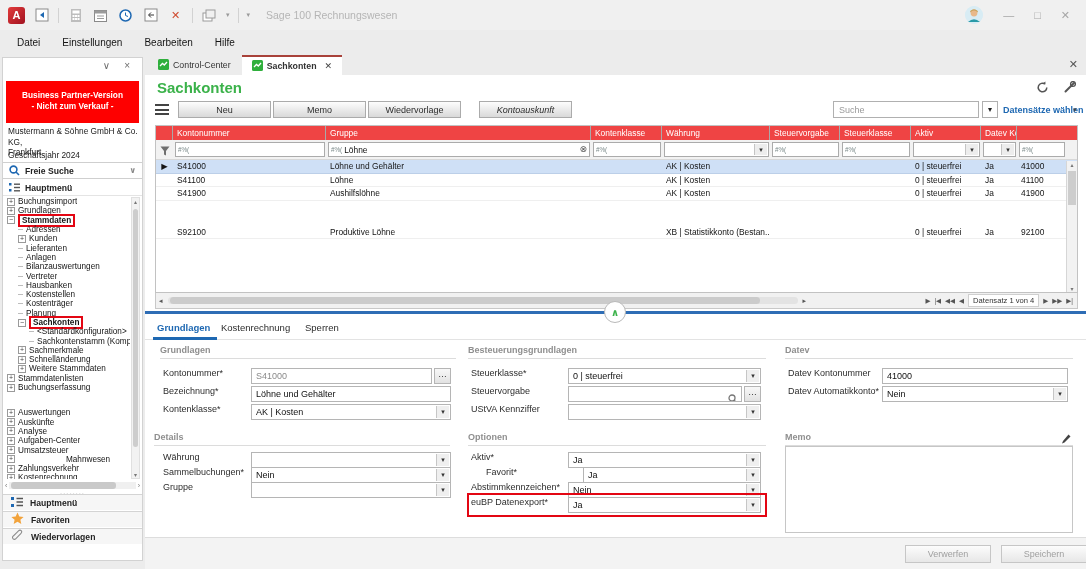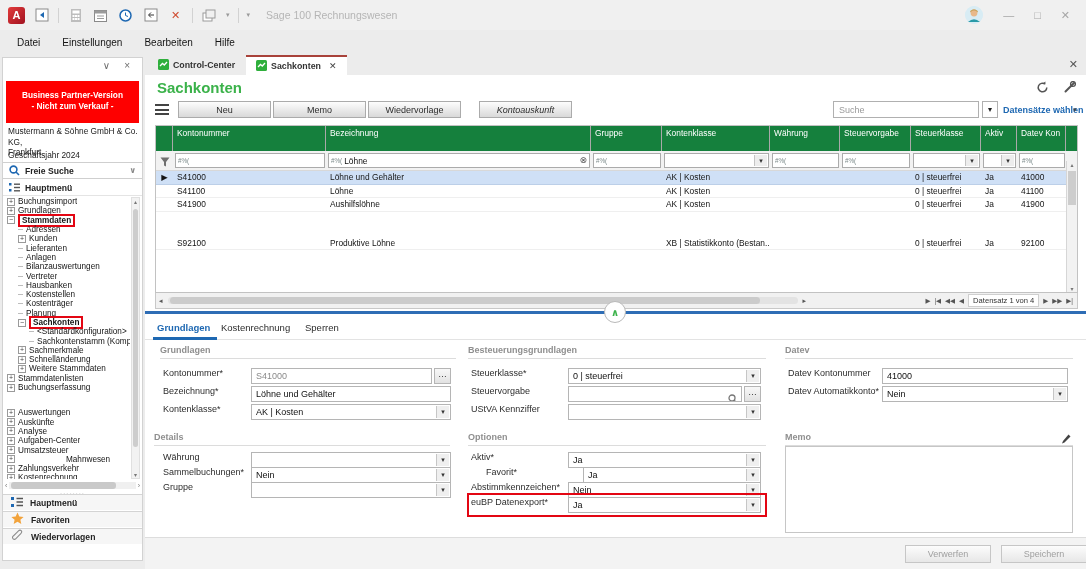--- a/index.html
+++ b/index.html
@@ -41,39 +41,39 @@
   .tree-vthumb{position:absolute;left:1px;right:1px;top:11px;height:238px;background:#cdcdcd;border-radius:3px;}
   .side-hscroll{position:absolute;top:423px;left:2px;right:2px;height:9px;display:flex;align-items:center;font-size:7px;color:#777;}
   .side-htrack{flex:1;height:7px;background:#f0f0f0;margin:0 2px;position:relative;}
   .side-hthumb{position:absolute;left:2px;top:0;height:7px;width:105px;background:#c9c9c9;border-radius:3px;}
   .side-grip{position:absolute;top:433px;left:0;right:0;text-align:center;color:#bbb;font-size:6px;letter-spacing:1px;}
   .side-btn{position:absolute;left:0;right:0;height:16px;border-top:1px solid #d4d4d4;background:#f6f6f6;display:flex;align-items:center;gap:7px;padding-left:8px;font-size:8.6px;font-weight:bold;color:#222;}
 
   
   .main{position:absolute;left:145px;top:55px;width:941px;height:514px;background:#fff;}
   .tabstrip{position:absolute;top:0;left:0;right:0;height:20px;background:#ececec;display:flex;padding-left:3px;gap:1px;}
-  .tab{display:flex;align-items:center;gap:4px;padding:0 10px;font-size:8.8px;color:#333;height:20px;font-weight:bold;}
+  .tab{display:flex;align-items:center;gap:4px;padding:0 10px;font-size:8.8px;color:#333;height:20px;}
   .tab.active{background:#fff;border-top:2px solid #a8423a;font-weight:bold;}
   .tab-close{color:#444;font-size:9px;margin-left:4px;}
   .strip-close{position:absolute;right:8px;top:3px;color:#555;font-size:11px;}
   .page-title{position:absolute;left:12px;top:24px;font-size:15px;font-weight:bold;color:var(--brand-green,#3bb24a);}
   .hdr-icons{position:absolute;right:10px;top:26px;display:flex;gap:14px;color:#555;}
 
   .toolbar-hamburger{position:absolute;left:10px;top:49px;width:14px;}
   .toolbar-hamburger div{height:2px;background:#444;margin-bottom:2.5px;}
   .tb-btn{position:absolute;top:46px;height:17px;width:93px;background:linear-gradient(#fdfdfd,#d9d9d9);border:1px solid #ababab;font-size:9px;color:#2d2d2d;display:flex;align-items:center;justify-content:center;}
   .search-input{position:absolute;left:688px;top:46px;width:146px;height:17px;border:1px solid #b0b0b0;font-size:9px;padding-left:5px;color:#333;font-family:inherit;}
   .search-input::placeholder{color:#9a9a9a;}
   .filter-btn{position:absolute;left:837px;top:46px;width:16px;height:17px;border:1px solid #b0b0b0;background:#fff;font-size:8px;color:#222;display:flex;align-items:center;justify-content:center;}
   .records-label{position:absolute;left:858px;top:50px;font-size:9px;font-weight:bold;color:var(--link-blue,#1e68b2);}
   .records-chev{position:absolute;left:928px;top:51px;font-size:7px;color:#444;}
 
   
   .tbl{position:absolute;left:10px;top:70px;width:923px;height:168px;border:1px solid #c2c2c2;background:#fff;overflow:hidden;}
-  .tbl-header{display:grid;height:25px;background:#15803d;}
+  .tbl-header{display:grid;height:14px;background:#ef4444;}
   .tbl-header div{color:#fff;font-size:8.4px;line-height:15px;padding-left:4px;border-right:1px solid #a9a9a9;overflow:hidden;white-space:nowrap;}
   .tbl-filter{display:grid;height:20px;background:#f2f2f2;border-bottom:1px solid #d8d8d8;}
   .f-cell{padding:2px 1px 2px 2px;position:relative;}
   .f-input{height:15px;background:#fff;border:1px solid #ababab;display:flex;align-items:center;padding:0 2px;position:relative;}
   .f-marker{font-size:6.3px;color:#7d8c8c;letter-spacing:0;margin-right:2px;}
   .f-text{font-size:8.4px;color:#111;}
   .f-clear{margin-left:auto;font-size:9px;color:#555;line-height:9px;}
   .f-drop{position:absolute;right:1px;top:1px;bottom:1px;width:13px;background:#ededed;border-left:1px solid #c4c4c4;font-size:7px;color:#333;display:flex;align-items:center;justify-content:center;}
   .tbl-row{display:grid;height:13.5px;border-bottom:1px solid #efefef;background:#fff;}
   .tbl-row div{font-size:8.4px;line-height:13px;color:#141414;padding-left:4px;overflow:hidden;white-space:nowrap;}
@@ -432,21 +432,20 @@
       </div>
     <input class="search-input" placeholder="Suche" style="">
     <div class="filter-btn">▾</div>
     <div class="records-label">Datensätze wählen</div>
     <div class="records-chev">▾</div>
 
     <div class="tbl" id="tbl">
         <div class="tbl-header" style="grid-template-columns: 17px 153px 265px 71px 108px 70px 71px 70px 36px 49px;">
           <div></div>
           <div>Kontonummer</div>
-          <div>Bezeichnung</div>
           <div>Gruppe</div>
           <div>Kontenklasse</div>
           <div>Währung</div>
           <div>Steuervorgabe</div>
           <div>Steuerklasse</div>
           <div>Aktiv</div>
           <div>Datev Kon</div>
         </div>
         <div class="tbl-filter" style="grid-template-columns: 17px 153px 265px 71px 108px 70px 71px 70px 36px 49px;">
           <div class="f-cell" style="display: flex; align-items: center; justify-content: center;">

